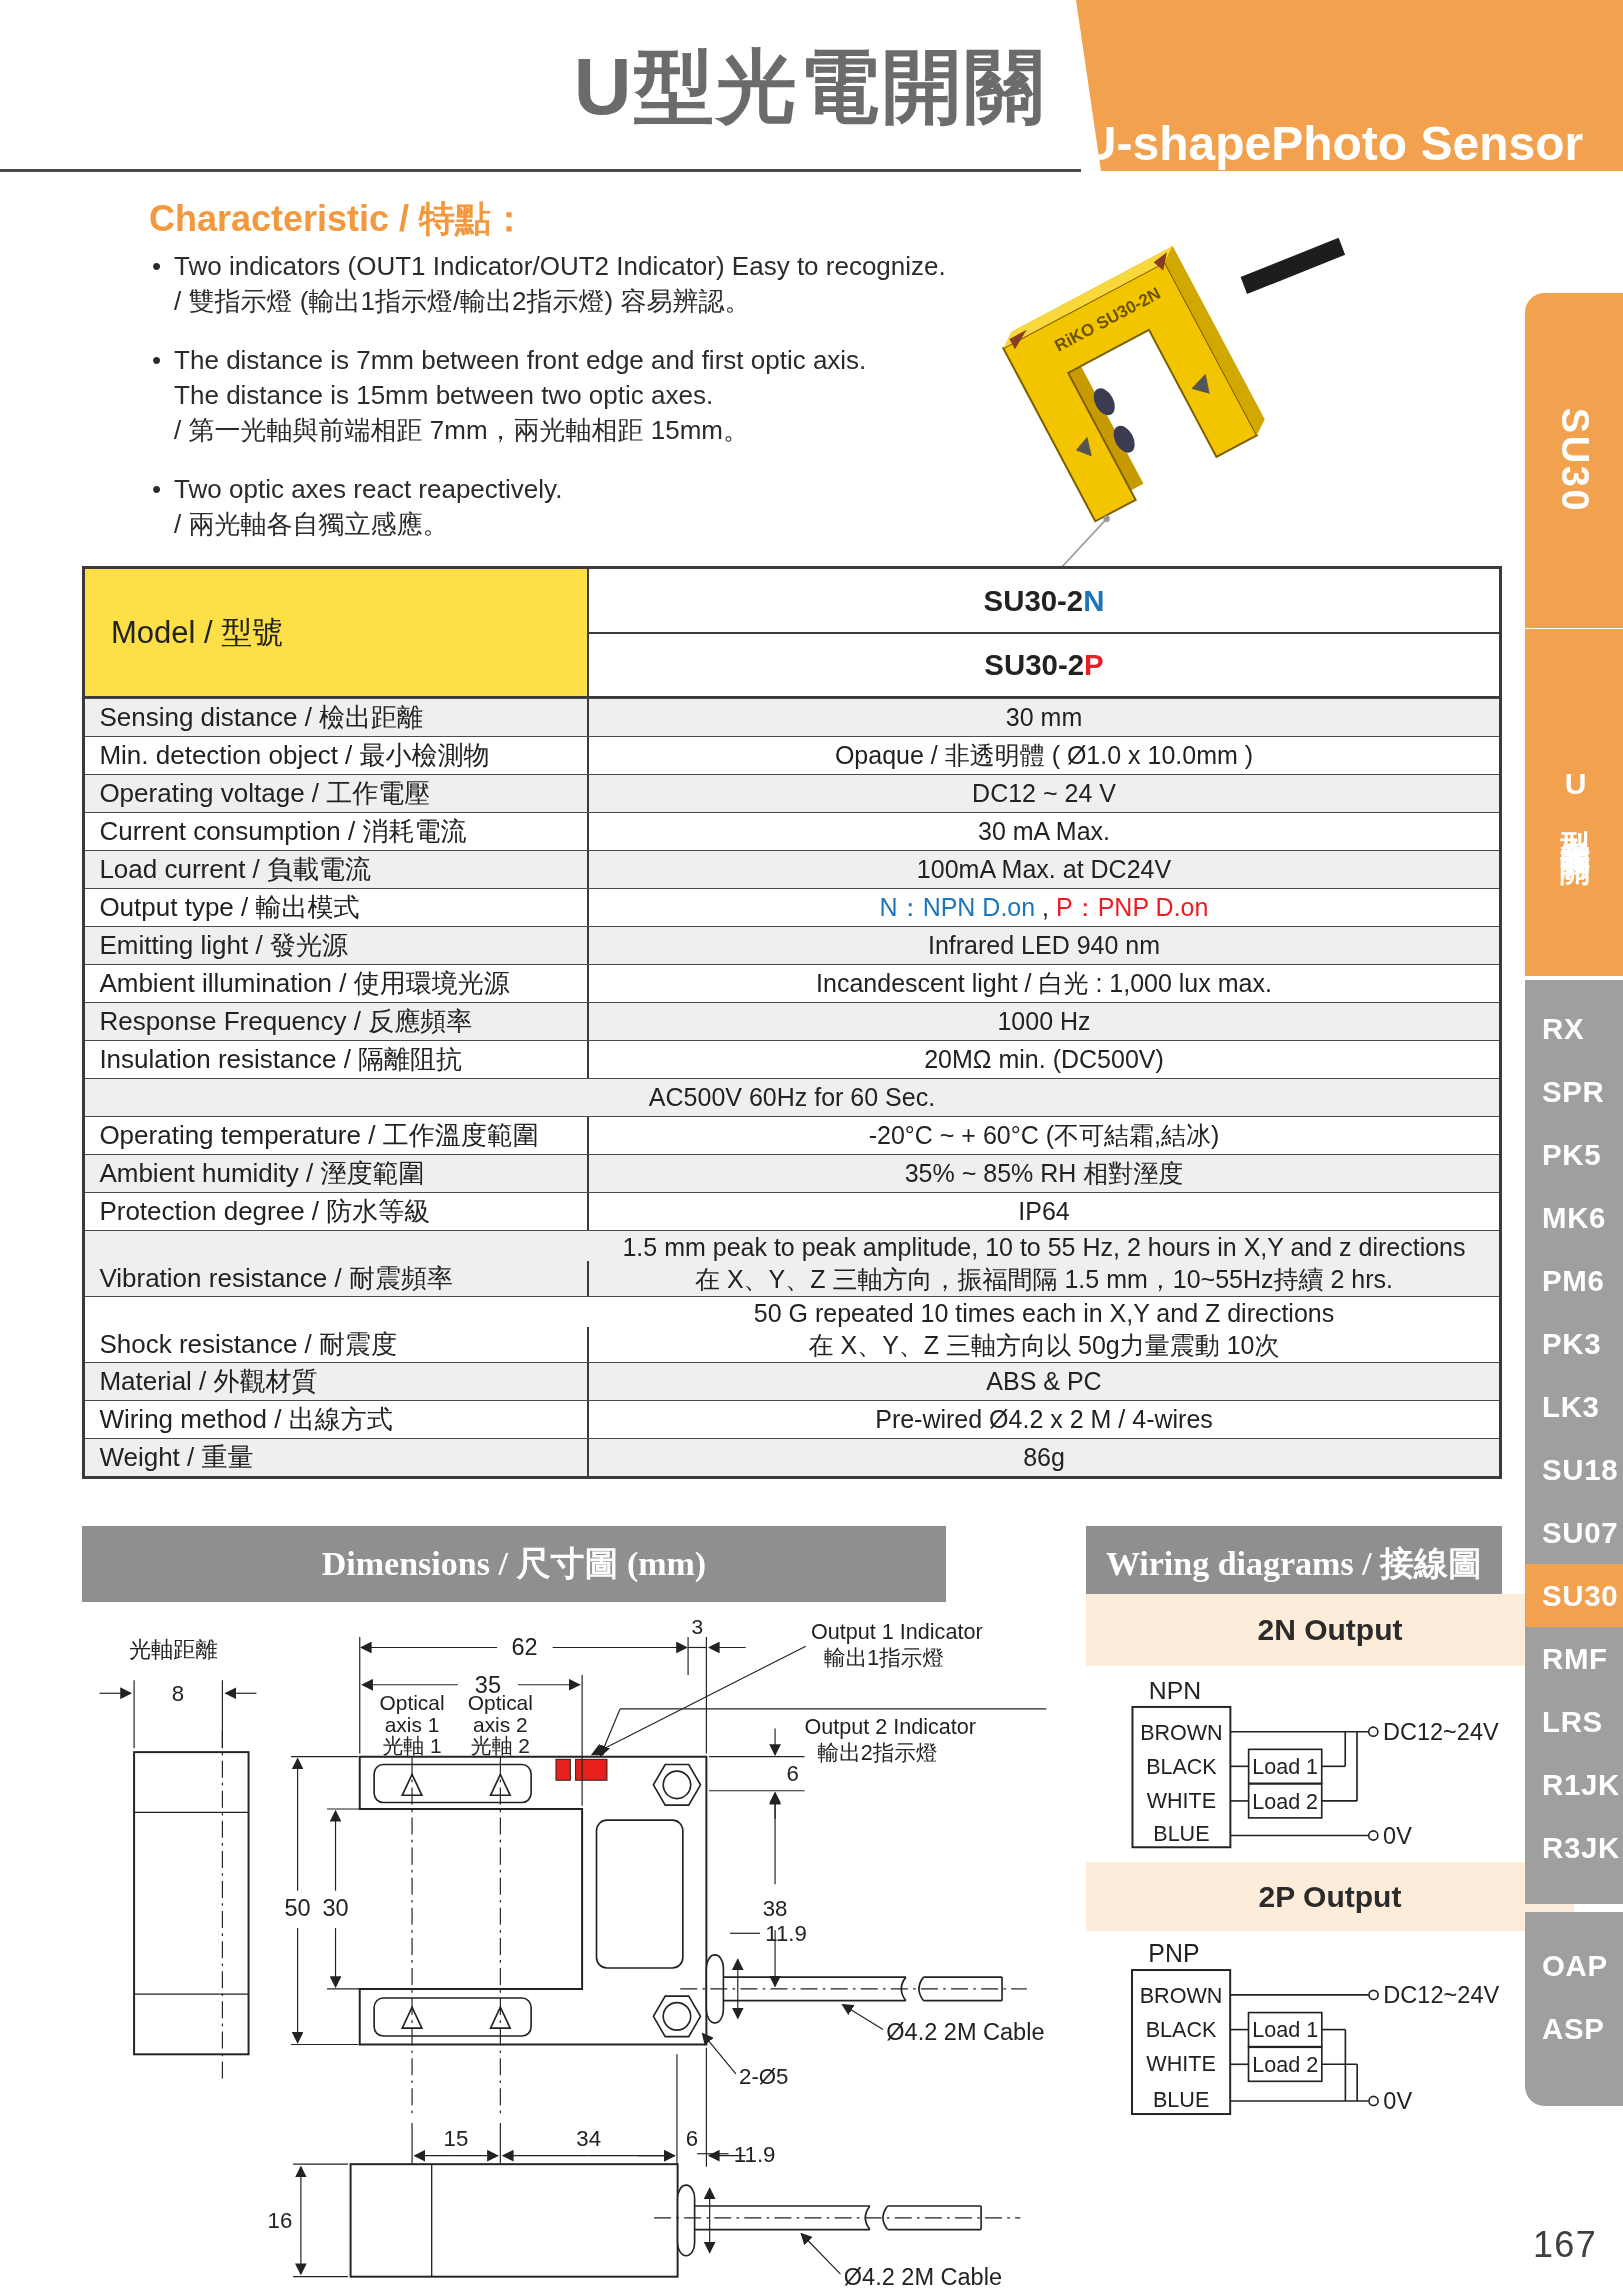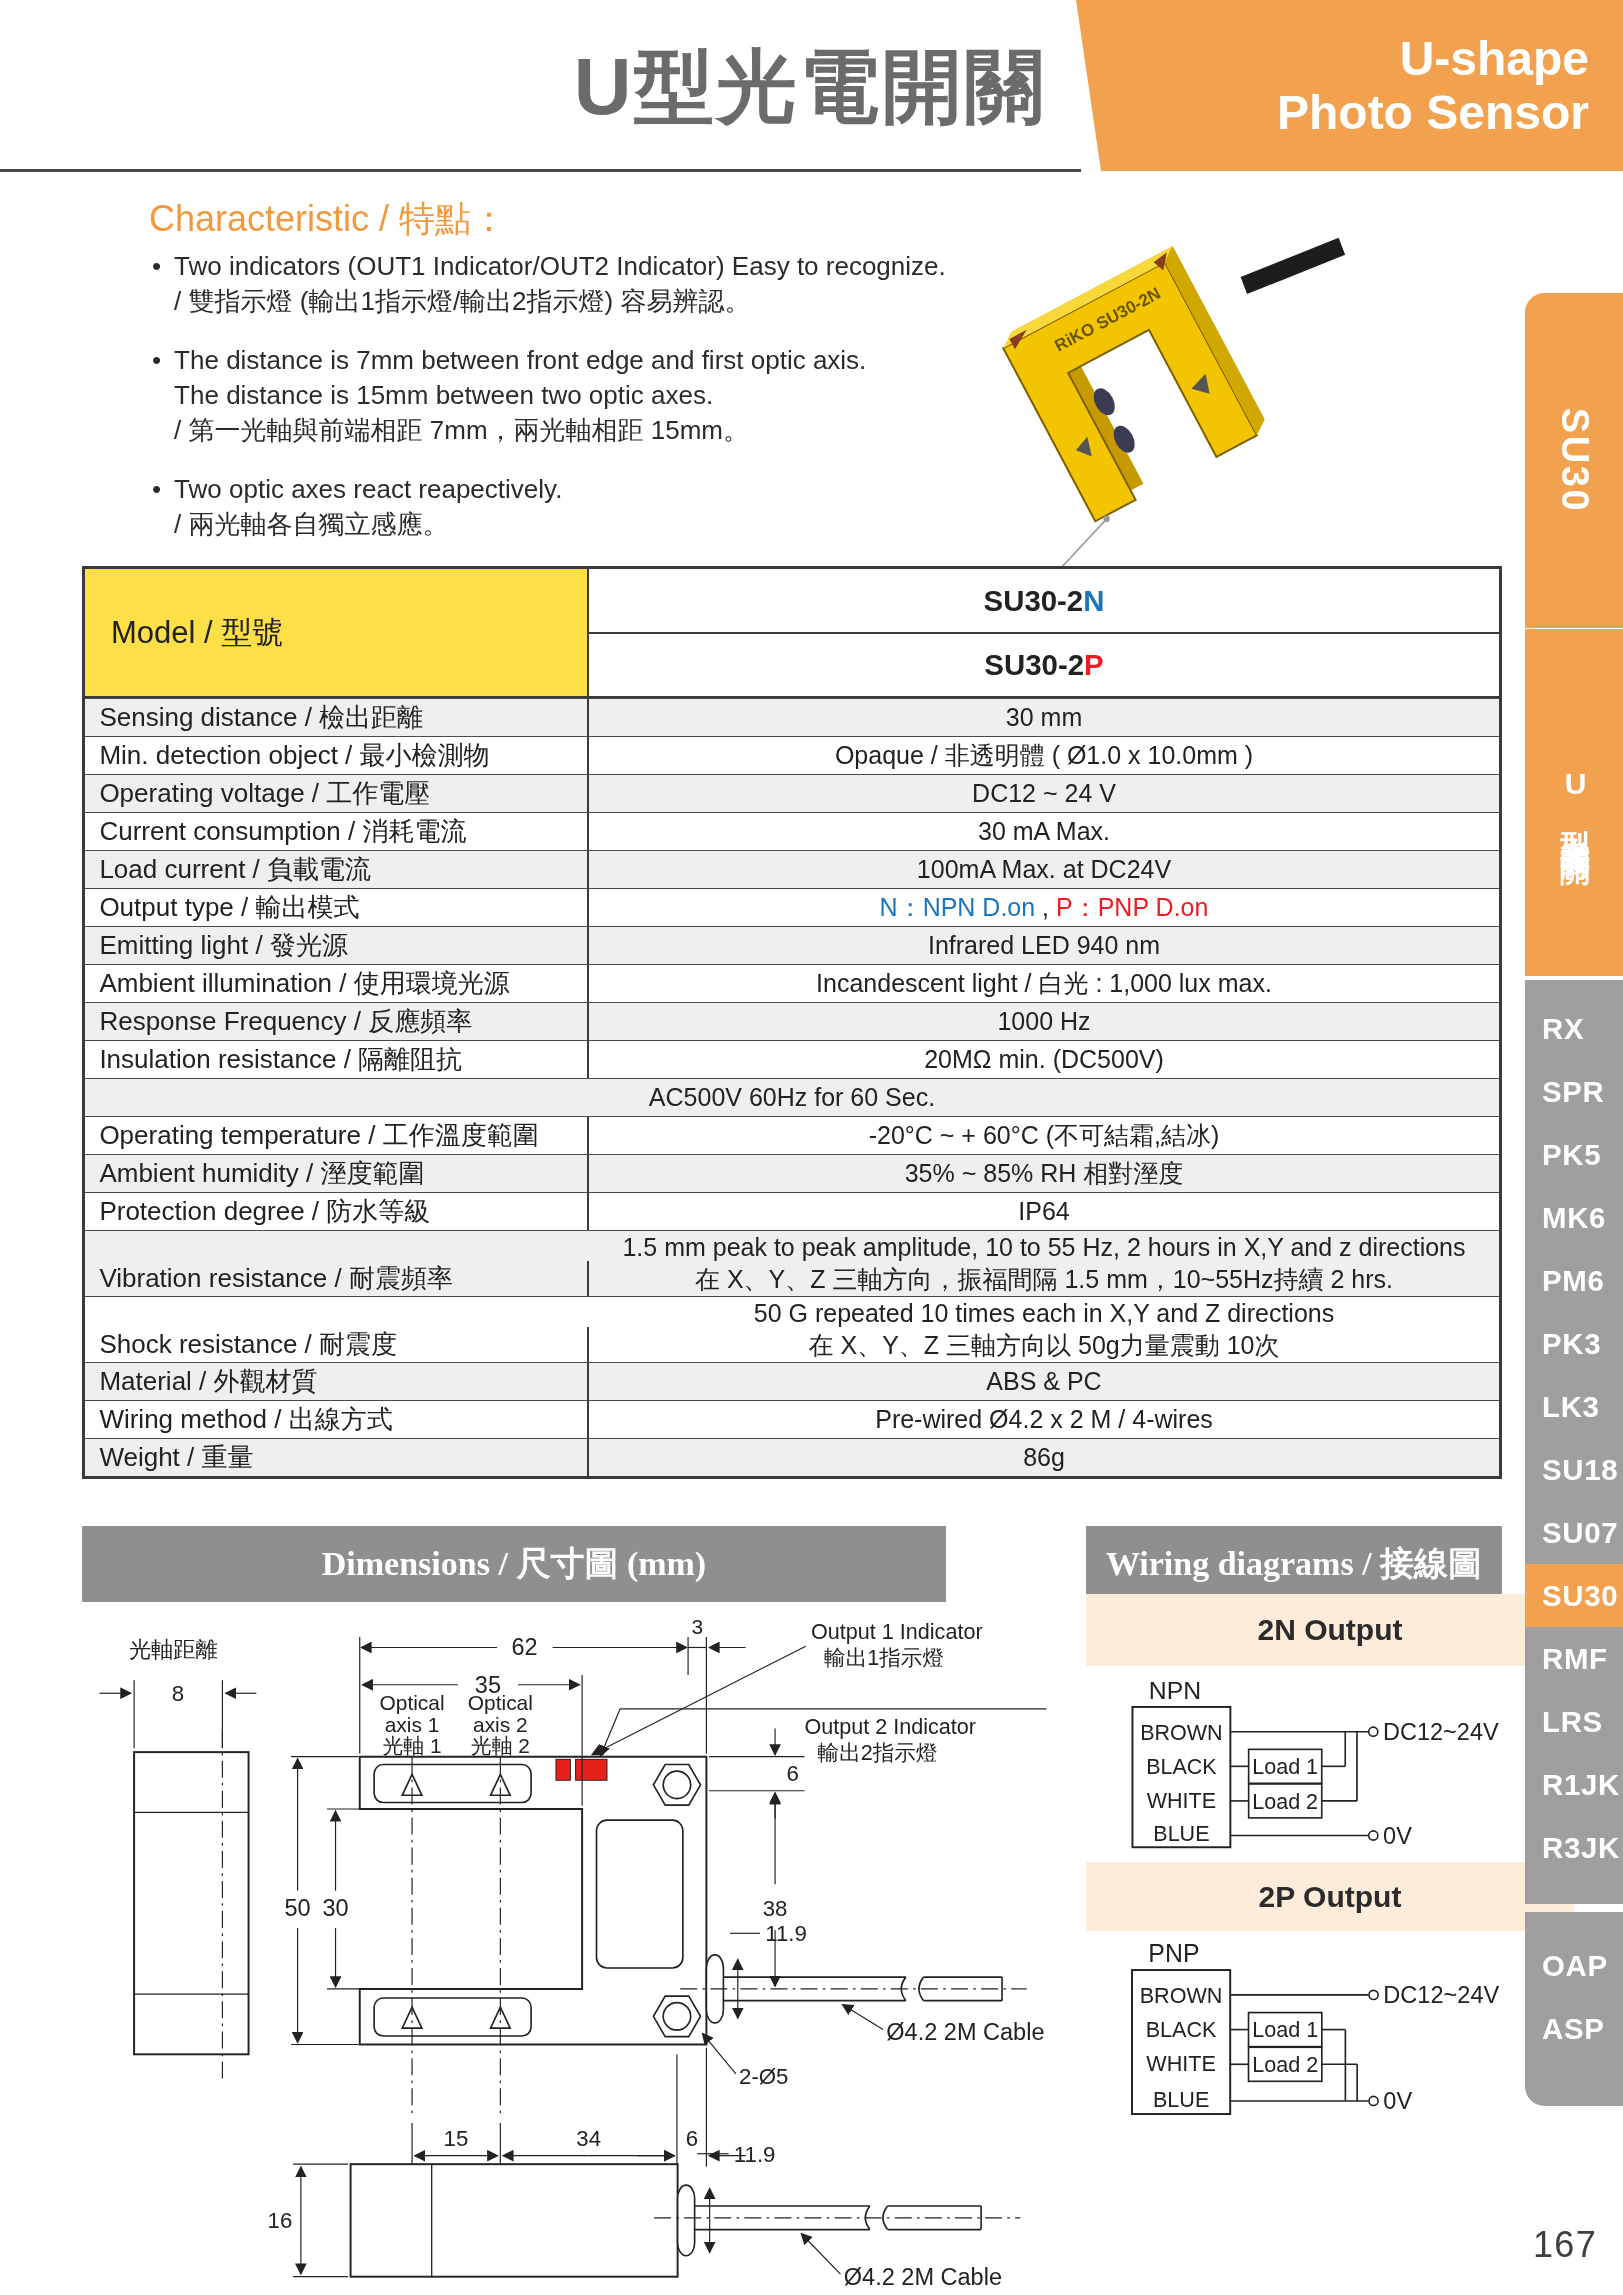--- a/index.html
+++ b/index.html
@@ -15,28 +15,28 @@
     font-size:80px; font-weight:bold; color:#6b6b6b; letter-spacing:2.6px;
     white-space:nowrap;
   }
   .header-rule {
     position:absolute; top:169px; left:0; width:1081px; height:2.6px; background:#4a4a4a;
   }
   .badge {
     position:absolute; top:0; left:1076px; width:547px; height:171px;
     background:#F2A24E;
     clip-path:polygon(0 0, 100% 0, 100% 100%, 25px 100%);
-    display:flex; flex-direction:column; justify-content:center; align-items:flex-end;
+    display:flex; flex-direction:row; justify-content:center; align-items:flex-end;
     padding-right:34px; color:#fff; font-weight:bold; font-size:48px; line-height:1.12;
     text-align:right;
   }
   
   .char-heading {
     position:absolute; top:195px; left:149px;
-    font-size:36px; font-weight:normal; color:#F2993F;
+    font-size:36px; font-weight:bold; color:#F2993F;
   }
   .bullets { position:absolute; top:249px; left:152px; width:870px; list-style:none; }
   .bullets li { display:flex; gap:13px; margin-bottom:23.6px; font-size:26px; line-height:1.35; color:#2b2b2b; }
   .bullets li::before { content:"•"; font-size:26px; line-height:1.35; color:#2b2b2b; }
   
   .photo { position:absolute; top:213px; left:910px; }
   
   .spec-table {
     position:absolute; top:566px; left:82px; width:1420px;
     border:3.3px solid #3a3a3a; background:#fff; font-size:25px;

